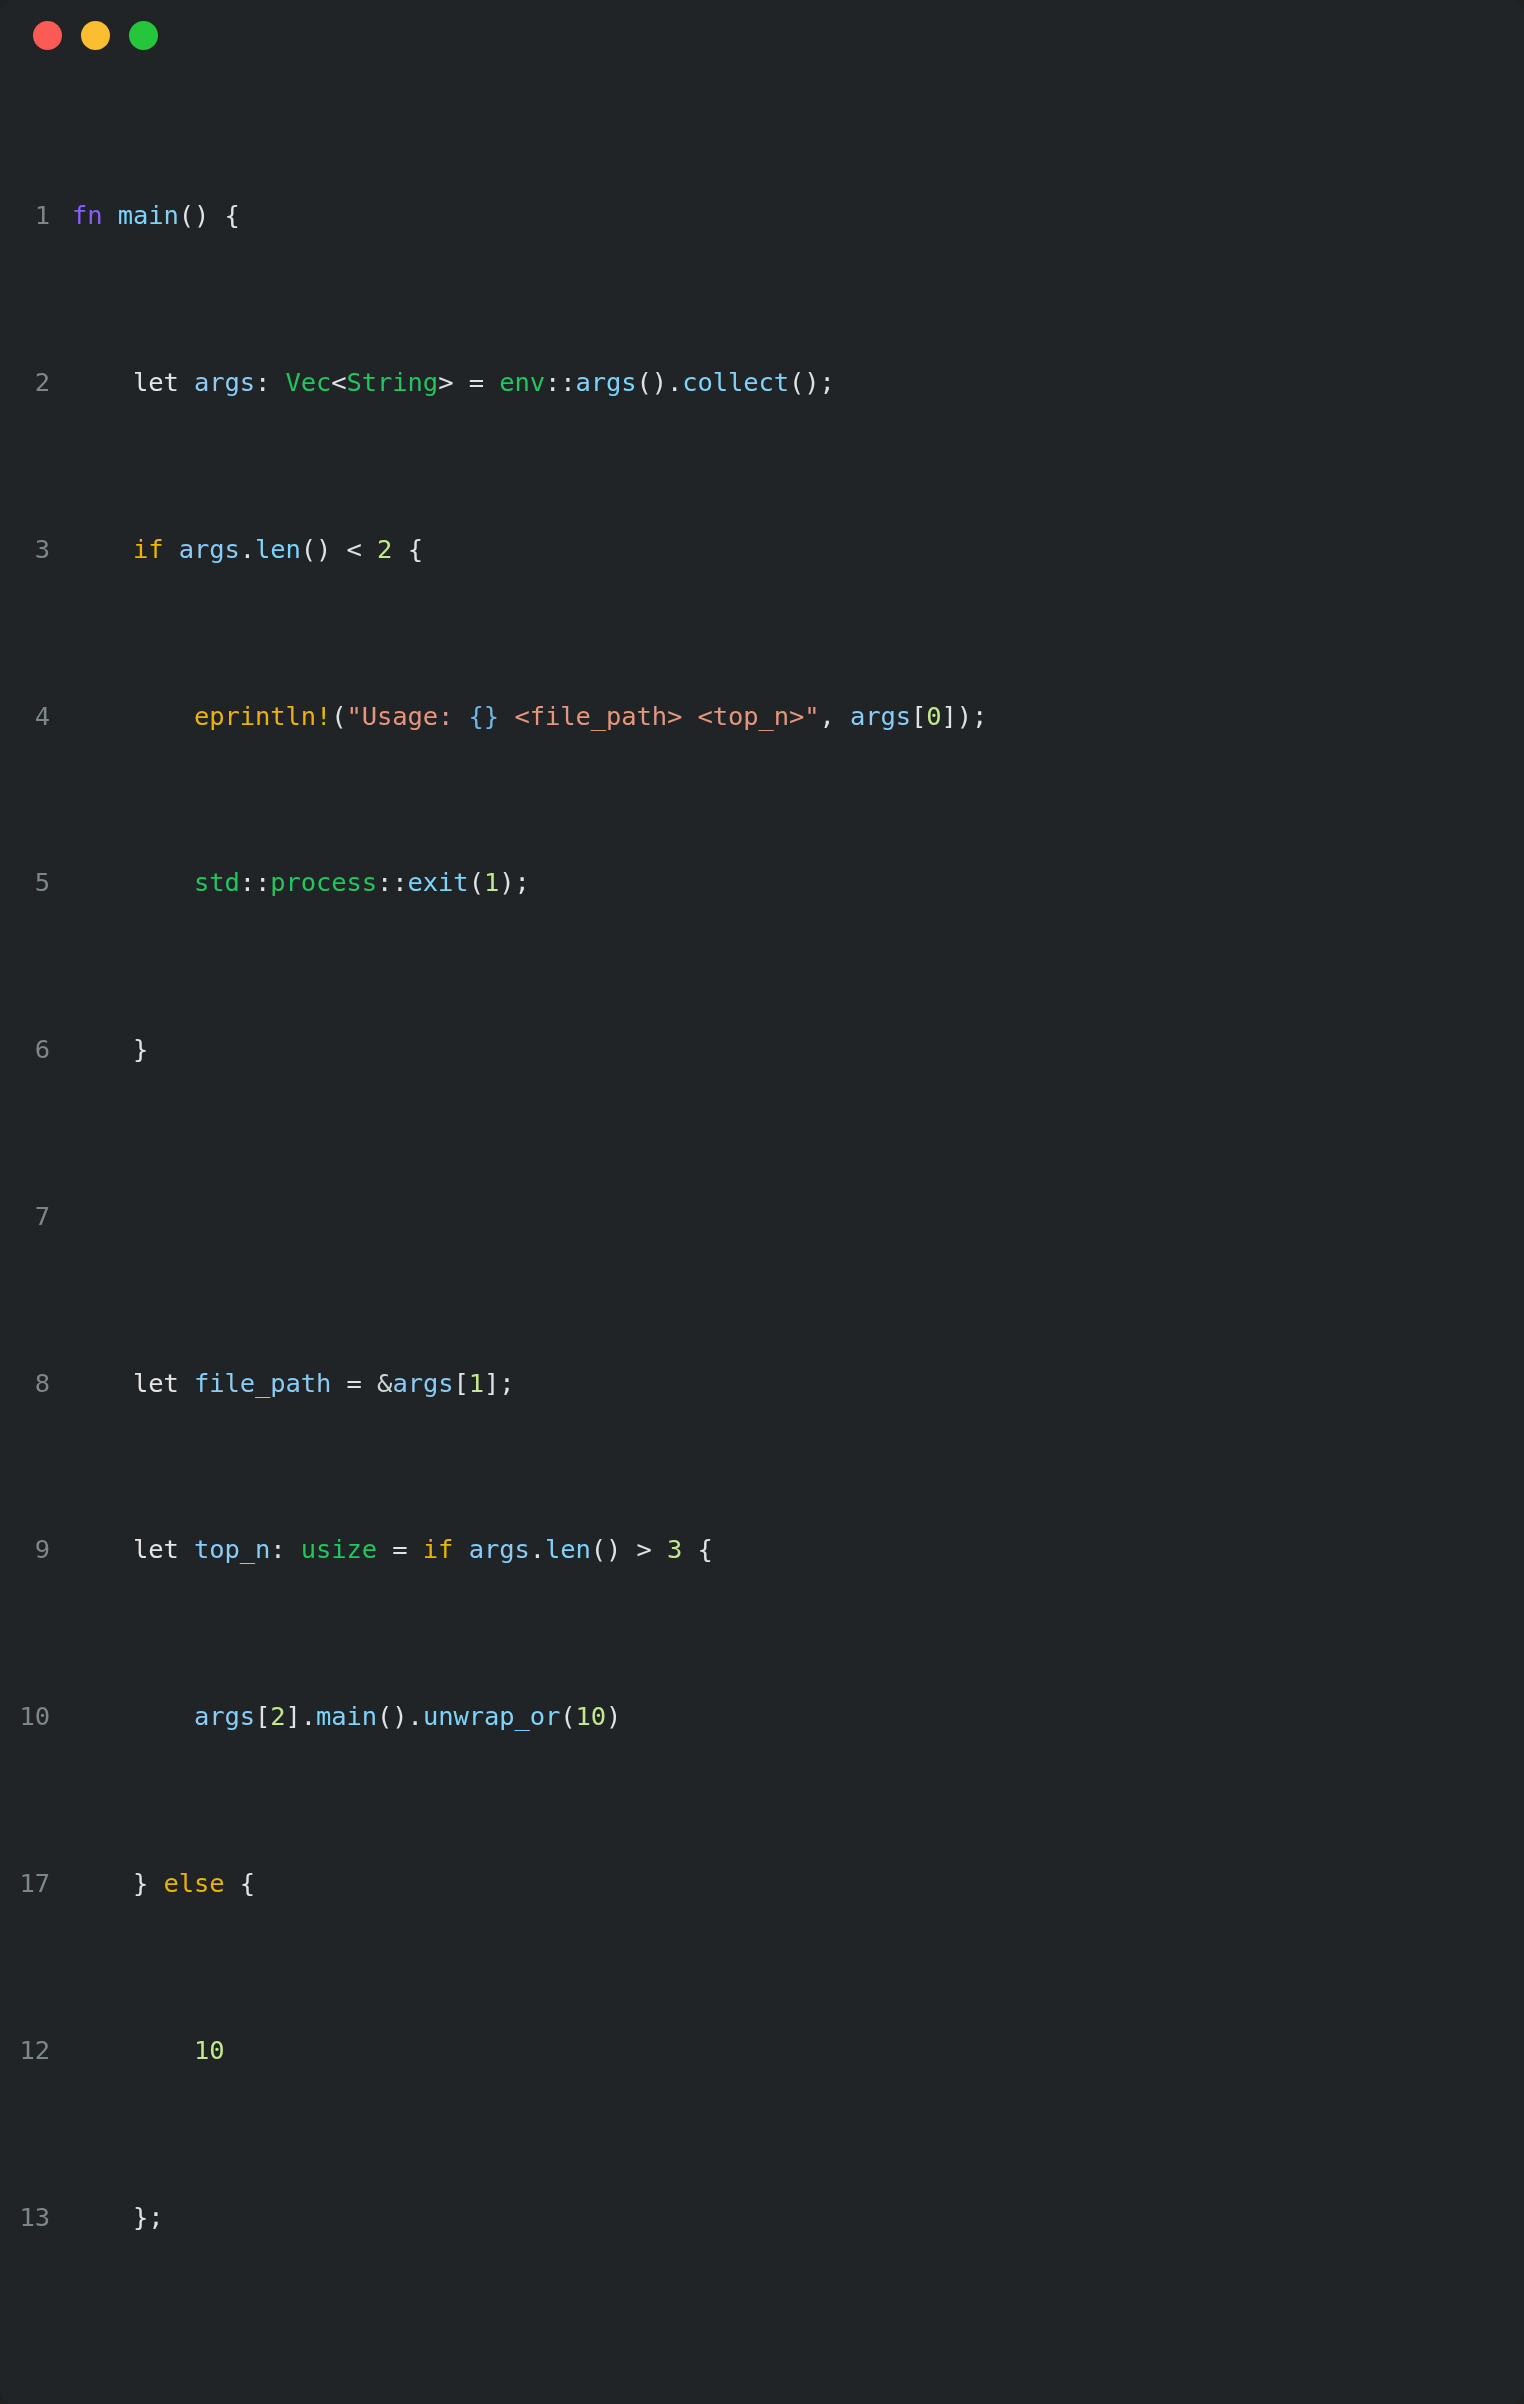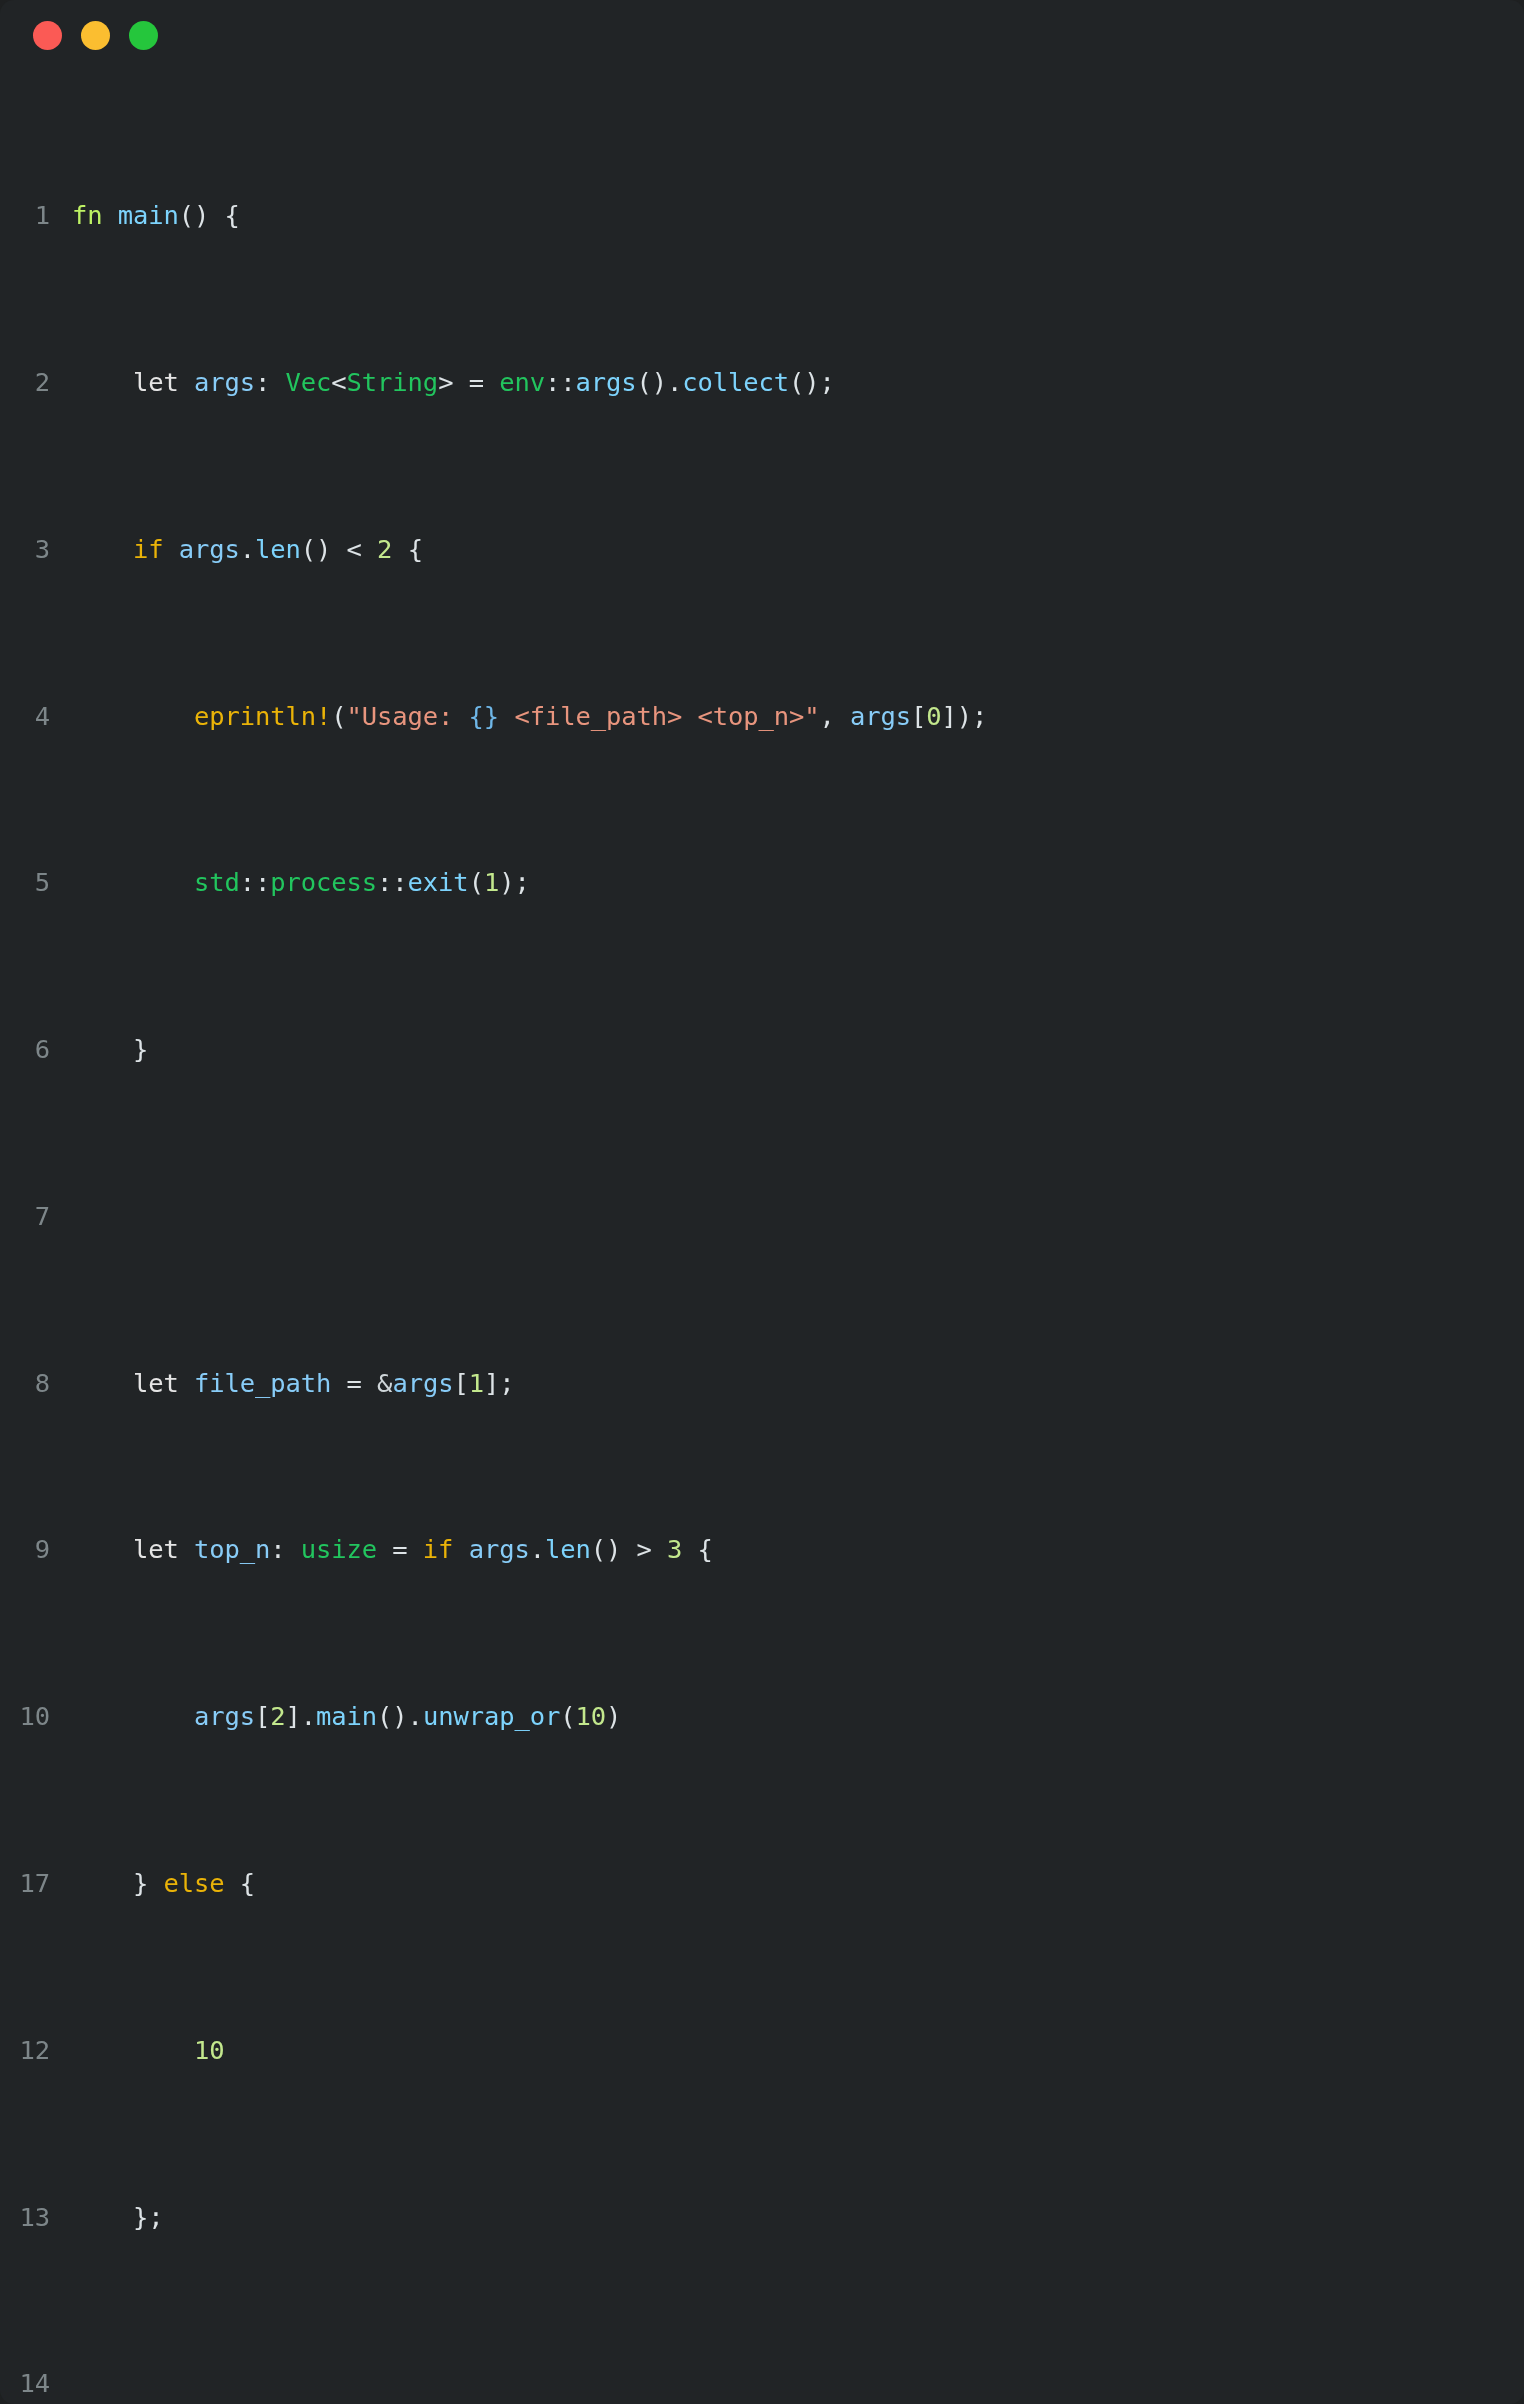--- a/index.html
+++ b/index.html
@@ -61,21 +61,21 @@
   }
   .src {
     color: #e5e9eb;
     flex: 1;
     overflow: hidden;
   }
 
   
   .kw     { color: #eab308; }  
   .kw2    { color: #e5e5e5; }  
-  .kwfn   { color: #bef264; }  
+  .kwfn   { color: #8b5cf6; }  
   .typ    { color: #22c55e; }  
   .fnc    { color: #7dd3fc; }  
   .var    { color: #88ccf7; }  
   .num    { color: #c3e88d; }  
   .str    { color: #e8957e; }  
   .fmt    { color: #6fb7e8; }  
   .pun    { color: #dde3e6; }  
   .mac    { color: #eab308; }  
   .amp    { color: #cfd6d9; }
 </style>
@@ -111,21 +111,20 @@
     <div class="line"><span class="ln">9</span><span class="src">    <span class="kw2">let</span> <span class="var">top_n</span><span class="pun">: </span><span class="typ">usize</span><span class="pun"> = </span><span class="kw">if</span> <span class="var">args</span><span class="pun">.</span><span class="fnc">len</span><span class="pun">() &gt; </span><span class="num">3</span><span class="pun"> {</span></span></div>
 
     <div class="line"><span class="ln">10</span><span class="src">        <span class="var">args</span><span class="pun">[</span><span class="num">2</span><span class="pun">].</span><span class="fnc">main</span><span class="pun">().</span><span class="fnc">unwrap_or</span><span class="pun">(</span><span class="num">10</span><span class="pun">)</span></span></div>
 
     <div class="line"><span class="ln">17</span><span class="src">    <span class="pun">} </span><span class="kw">else</span><span class="pun"> {</span></span></div>
 
     <div class="line"><span class="ln">12</span><span class="src">        <span class="num">10</span></span></div>
 
     <div class="line"><span class="ln">13</span><span class="src">    <span class="pun">};</span></span></div>
 
-    <div class="line"><span class="ln">14</span><span class="src"> </span></div>
 
     
 
     
 
     
 
     
 
     

